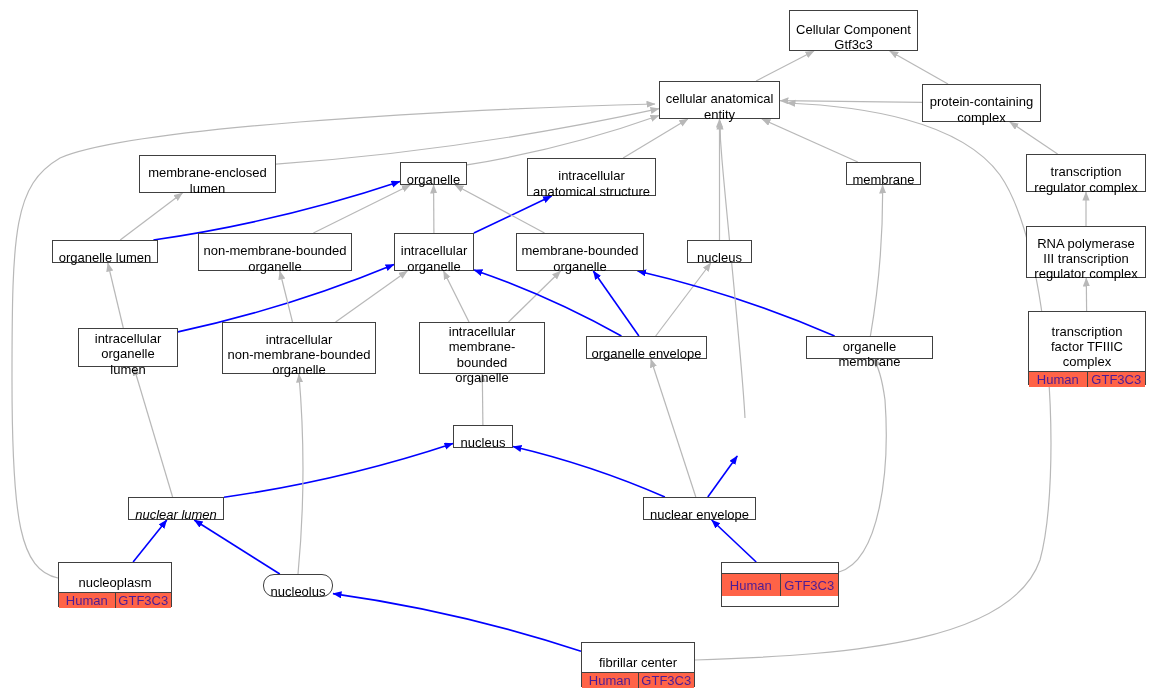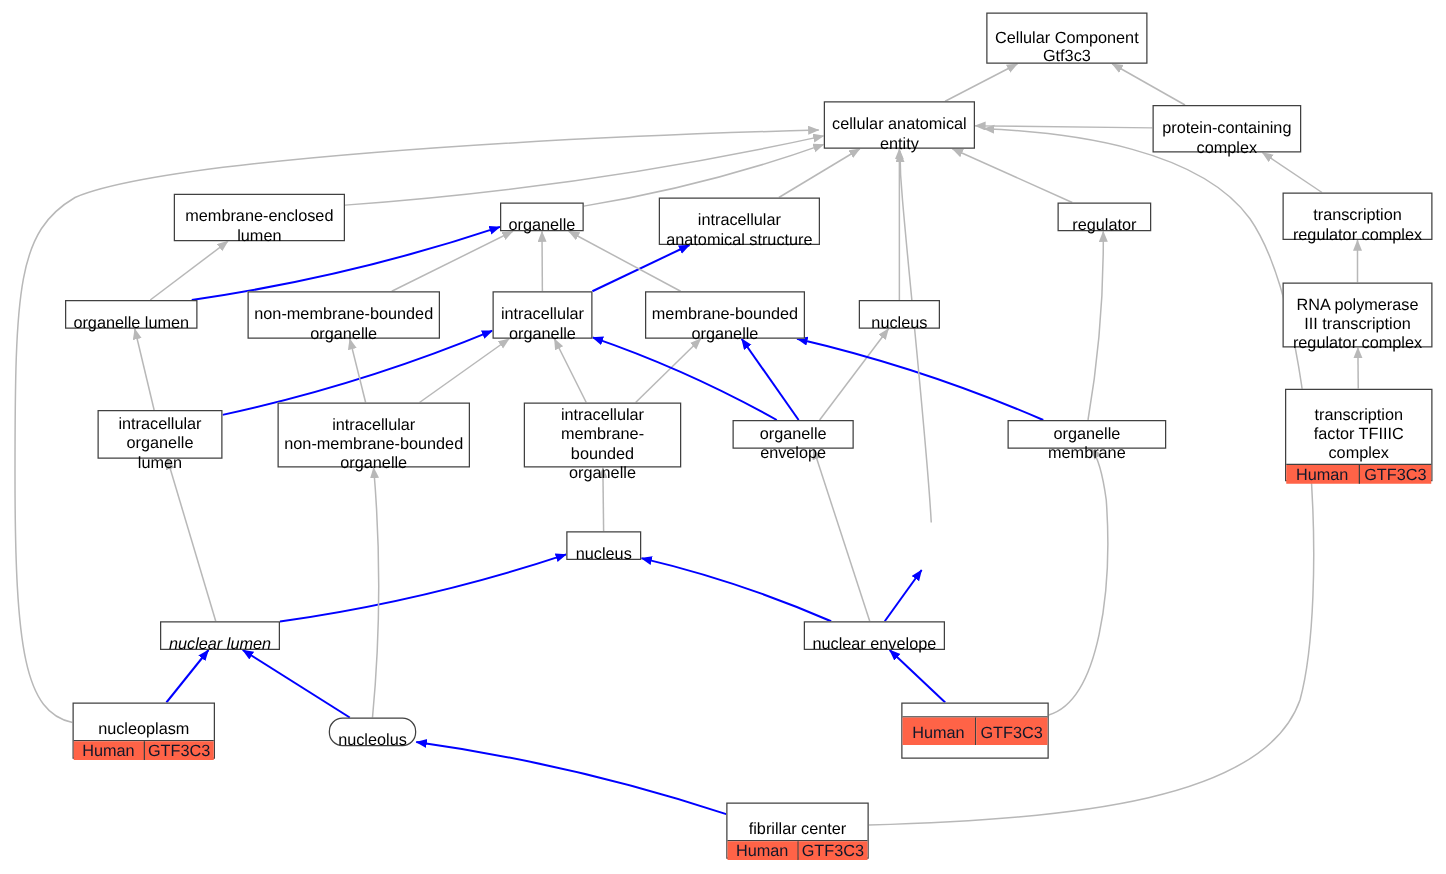--- a/index.html
+++ b/index.html
@@ -7,21 +7,21 @@
   body{font-family:"Liberation Sans",sans-serif;}
   #canvas{position:relative;width:1157px;height:699px;background:#fff;overflow:hidden;}
   #edges{position:absolute;left:0;top:0;width:1157px;height:699px;}
   .node{position:absolute;box-sizing:border-box;background:#ffffff;
         border:1.5px solid #404040;display:flex;flex-direction:column;
         align-items:stretch;justify-content:center;}
   .node .title{flex:1;display:flex;align-items:center;justify-content:center;
         text-align:center;font-size:13px;color:#000;line-height:1.18;padding:1px 4px;margin-top:13px;}
   .genebar{display:flex;border-top:1.5px solid #404040;height:22px;}
   .genebar .cell{flex:1;display:flex;align-items:center;justify-content:center;
-        font-size:13px;color:#0f172a;background:#ff6347;}
+        font-size:13px;color:#4c1d95;background:#ff6347;}
   .genebar .cell.sp{border-right:1.5px solid #404040;}
 </style>
 </head>
 <body>
 
 <div id="canvas">
   <svg id="edges" viewBox="0 0 1157 699" xmlns="http://www.w3.org/2000/svg">
     <defs>
       <marker id="ah-gray" markerWidth="10" markerHeight="10" refX="8.5" refY="3.6" orient="auto" markerUnits="userSpaceOnUse">
         <path d="M0,0 L9,3.6 L0,7.2 z" fill="#b8b8b8"></path>
@@ -88,21 +88,21 @@
     <div class="node" style="left: 139px; top: 155px; width: 137px; height: 38px;">
       <div class="title">membrane-enclosed<br>lumen</div>
     </div>
     <div class="node" style="left: 400px; top: 162px; width: 67px; height: 23px;">
       <div class="title">organelle</div>
     </div>
     <div class="node" style="left: 527px; top: 158px; width: 129px; height: 38px;">
       <div class="title">intracellular<br>anatomical structure</div>
     </div>
     <div class="node" style="left: 846px; top: 162px; width: 75px; height: 23px;">
-      <div class="title">regulator</div>
+      <div class="title">membrane</div>
     </div>
     <div class="node" style="left: 1026px; top: 154px; width: 120px; height: 38px;">
       <div class="title">transcription<br>regulator complex</div>
     </div>
     <div class="node" style="left: 52px; top: 240px; width: 106px; height: 23px;">
       <div class="title">organelle lumen</div>
     </div>
     <div class="node" style="left: 198px; top: 233px; width: 154px; height: 38px;">
       <div class="title">non-membrane-bounded<br>organelle</div>
     </div>
@@ -120,21 +120,21 @@
     </div>
     <div class="node" style="left: 78px; top: 328px; width: 100px; height: 39px;">
       <div class="title">intracellular<br>organelle lumen</div>
     </div>
     <div class="node" style="left: 222px; top: 322px; width: 154px; height: 52px;">
       <div class="title">intracellular<br>non-membrane-bounded<br>organelle</div>
     </div>
     <div class="node" style="left: 419px; top: 322px; width: 126px; height: 52px;">
       <div class="title">intracellular<br>membrane-bounded<br>organelle</div>
     </div>
-    <div class="node" style="left: 586px; top: 336px; width: 97px; height: 23px;">
+    <div class="node" style="left: 586px; top: 336px; width: 121px; height: 23px;">
       <div class="title">organelle envelope</div>
     </div>
     <div class="node" style="left: 806px; top: 336px; width: 127px; height: 23px;">
       <div class="title">organelle membrane</div>
     </div>
     <div class="node" style="left: 1028px; top: 311px; width: 118px; height: 74px;">
       <div class="title">transcription<br>factor TFIIIC<br>complex</div>
       <div class="genebar">
         <div class="cell sp">Human</div>
         <div class="cell">GTF3C3</div>

